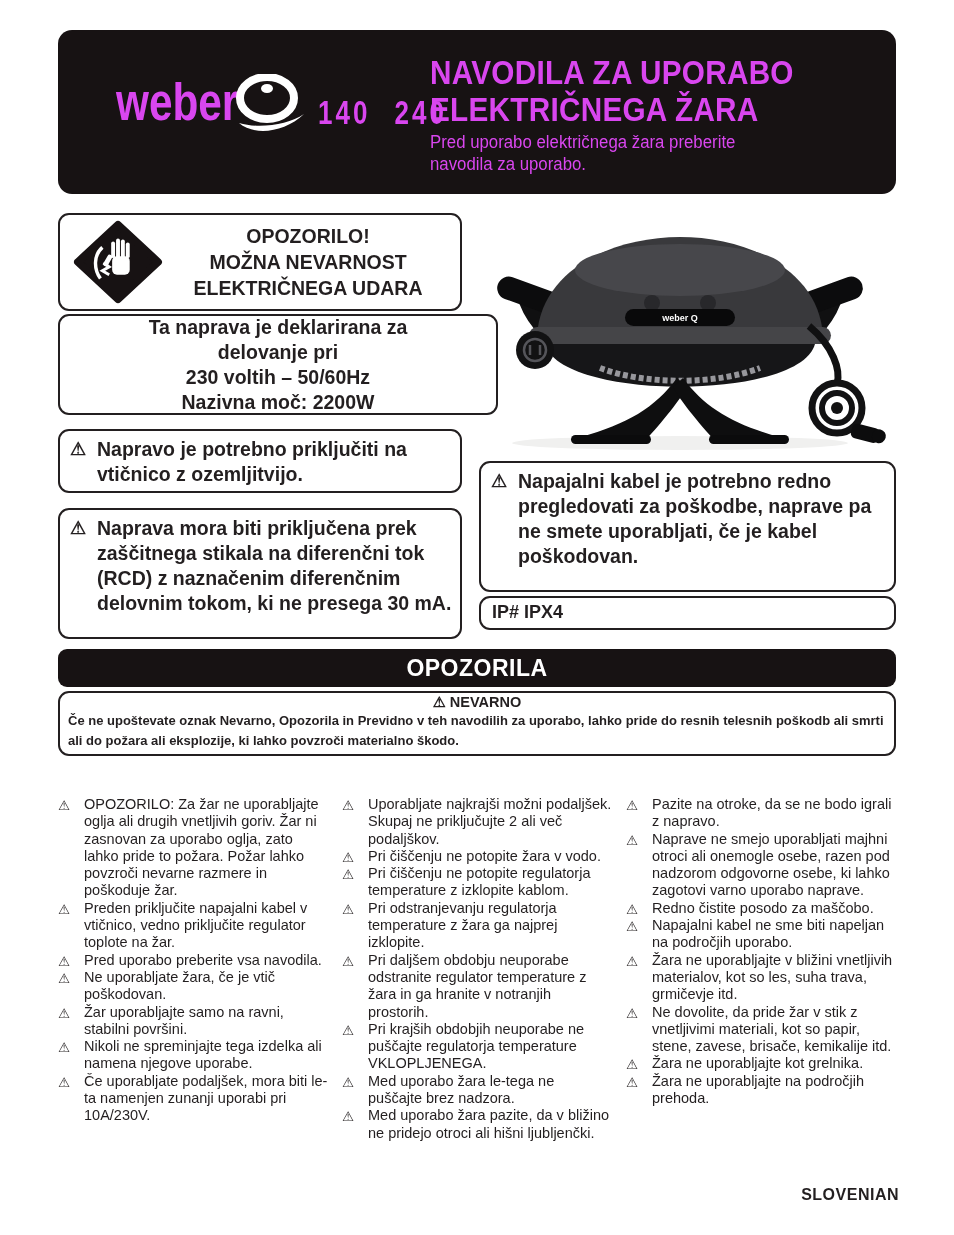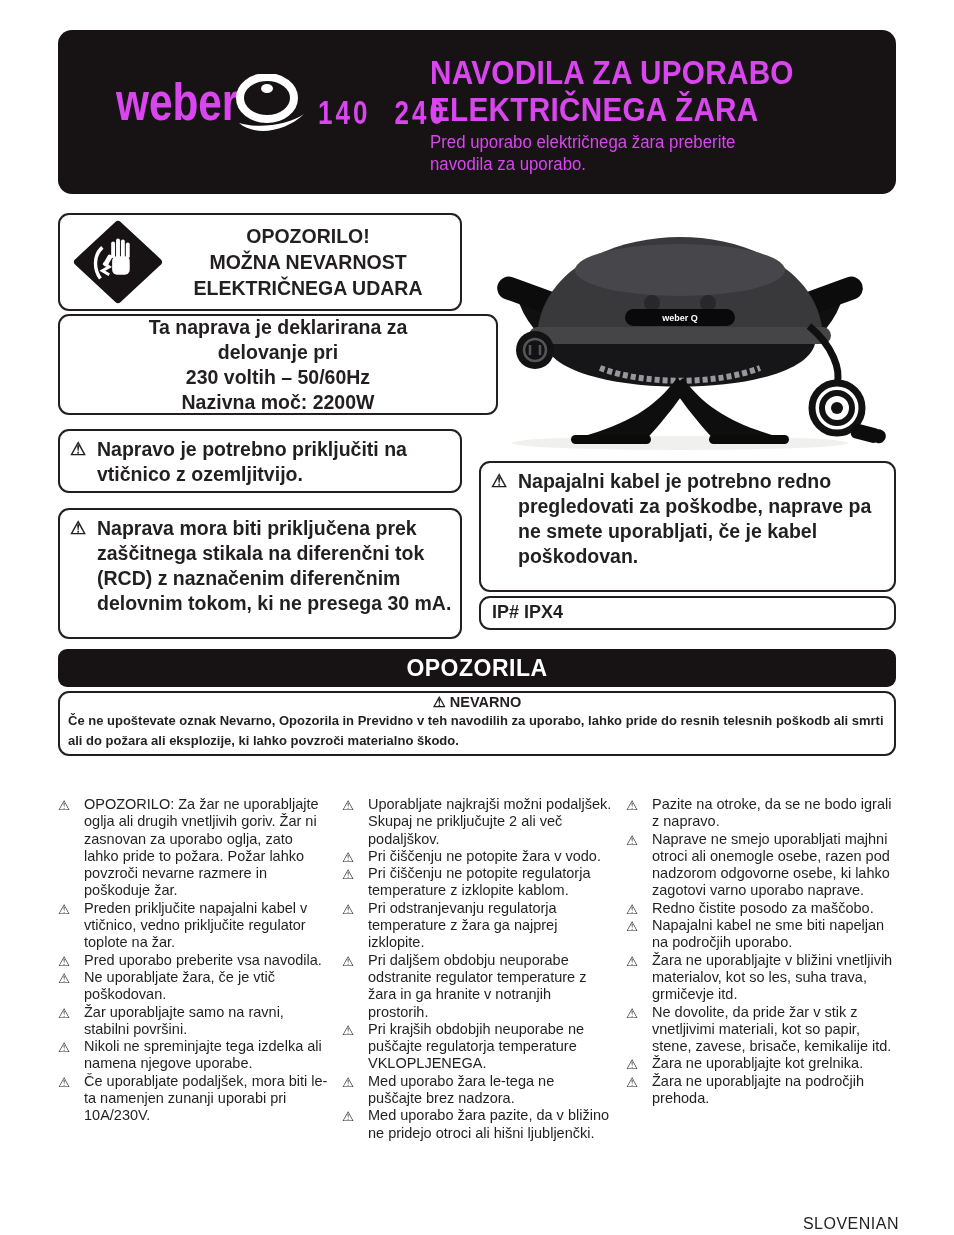--- a/index.html
+++ b/index.html
@@ -43,21 +43,21 @@
   .dtext{font-weight:bold;font-size:13px;line-height:20px;padding:1px 8px 0 8px;}
   .wheading{position:absolute;left:58px;top:773px;width:268px;text-align:center;
             font-weight:bold;font-size:15.5px;}
   .wcols{position:absolute;left:58px;top:796px;width:838px;display:grid;
          grid-template-columns:270px 270px 270px;column-gap:14px;}
   .witem{display:flex;}
   .witem .tri{flex:none;width:26px;font-size:13.5px;padding-top:1px;}
   .witem .wtext{flex:1;font-weight:normal;font-size:14.5px;line-height:17.3px;}
 
   .grill{position:absolute;left:485px;top:208px;}
-  .footerlang{position:absolute;right:55px;top:1186px;font-weight:normal;font-size:16px;letter-spacing:.5px;margin-top:29px;}
+  .footerlang{position:absolute;right:55px;top:1186px;font-weight:bold;font-size:16px;letter-spacing:.5px;}
 </style>
 </head>
 <body>
 
 <div class="page">
 
   <div class="hdr">
     <div class="brand">weber</div>
     <svg class="qsvg" width="82" height="70" viewBox="0 0 82 70">
       <ellipse cx="37" cy="24" rx="27" ry="21" fill="none" stroke="#ffffff" stroke-width="8"></ellipse>

